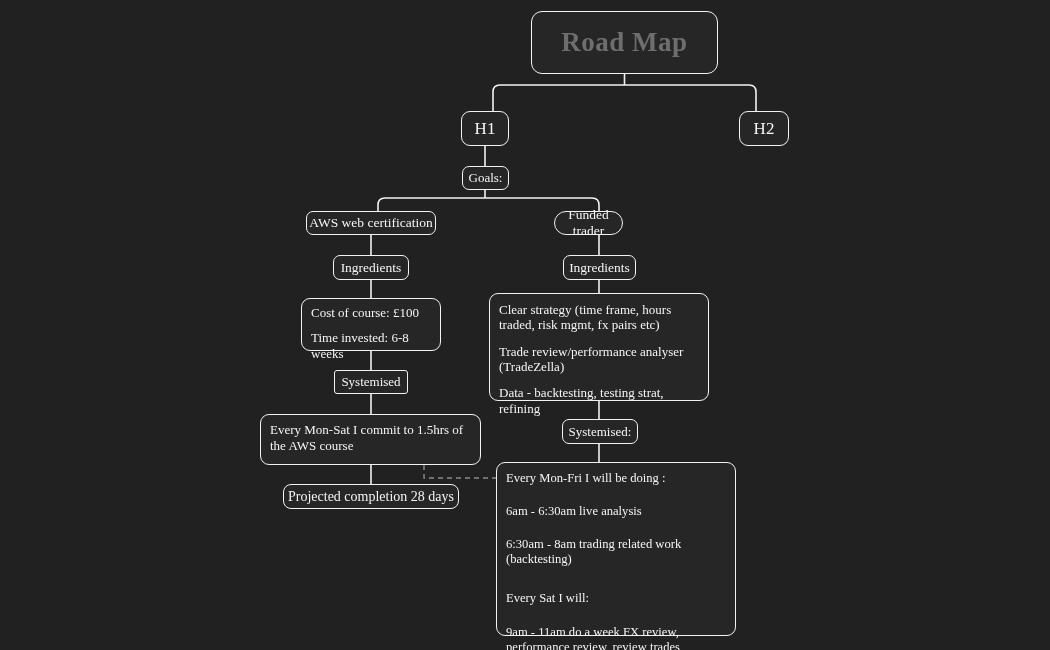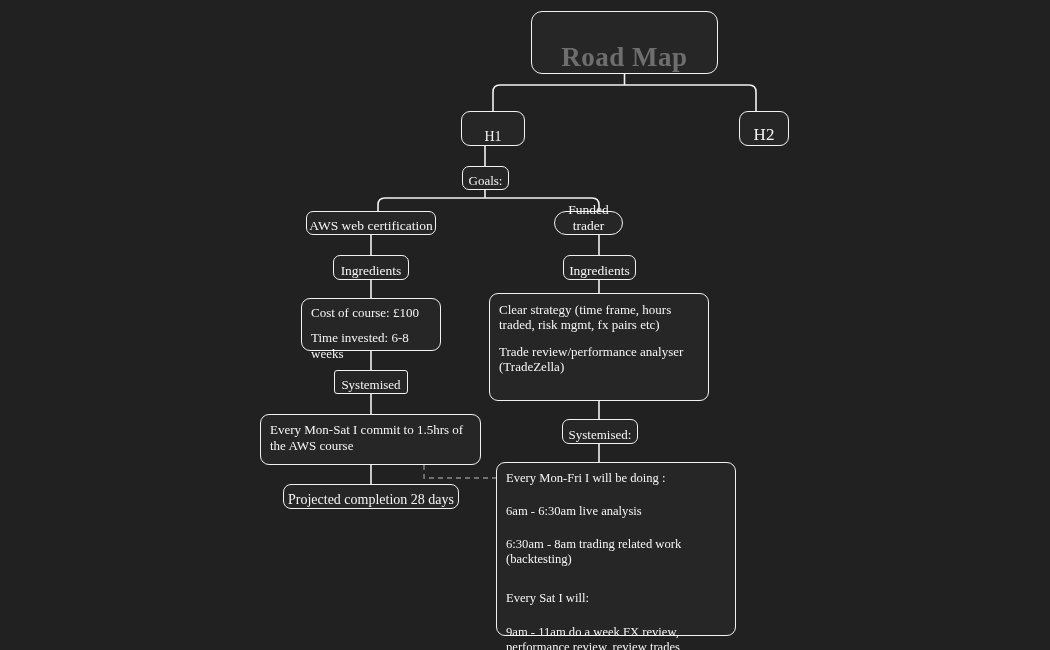--- a/index.html
+++ b/index.html
@@ -29,39 +29,39 @@
   }
   .node {
     position: absolute;
     box-sizing: border-box;
     background: #262626;
     border: 1.6px solid #f2f2f2;
     border-radius: 9px;
     color: #f4f4f4;
     display: flex;
     flex-direction: column;
-    justify-content: flex-end;
+    justify-content: center;
   }
   .node.center {
     align-items: center;
     text-align: center;
   }
   .node .line {
     white-space: pre-line;
   }
   
   #n-title {
     left: 531px; top: 11px; width: 187px; height: 63px;
     border-radius: 11px;
     font-size: 27px;
     font-weight: bold;
     color: #6e6e6e;
     letter-spacing: 0.5px;
   }
-  #n-h1 { left: 461px; top: 111px; width: 64px; height: 35px; font-size: 14px; }
+  #n-h1 { left: 461px; top: 111px; width: 48px; height: 35px; font-size: 17px; }
   #n-h2 { left: 739px; top: 111px; width: 50px; height: 35px; font-size: 17px; }
   #n-goals { left: 462px; top: 166px; width: 47px; height: 24px; font-size: 13px; border-radius: 7px; }
   #n-aws { left: 306px; top: 211px; width: 130px; height: 24px; font-size: 13.5px; border-radius: 7px; }
   #n-funded { left: 554px; top: 211px; width: 69px; height: 24px; font-size: 13.5px; border-radius: 12px; }
   #n-ing-l { left: 333px; top: 255px; width: 76px; height: 25px; font-size: 13.5px; border-radius: 7px; }
   #n-ing-r { left: 563px; top: 255px; width: 73px; height: 25px; font-size: 13.5px; border-radius: 7px; }
   #n-cost {
     left: 301px; top: 298px; width: 140px; height: 53px;
     font-size: 13px; padding: 6px 8px 6px 9px;
     justify-content: flex-start;
@@ -157,20 +157,21 @@
   </div>
 
   <div class="node" id="n-cost">
     <span class="line">Cost of course: £100</span>
     <span class="line">Time invested: 6-8 weeks</span>
   </div>
 
   <div class="node" id="n-strategy">
     <span class="line">Clear strategy (time frame, hours traded, risk mgmt, fx pairs etc)</span>
     <span class="line">Trade review/performance analyser (TradeZella)</span>
+    <span class="line">Data - backtesting, testing strat, refining</span>
   </div>
 
   <div class="node center" id="n-sys-l">
     <span class="line">Systemised</span>
   </div>
 
   <div class="node center" id="n-sys-r">
     <span class="line">Systemised:</span>
   </div>
 

